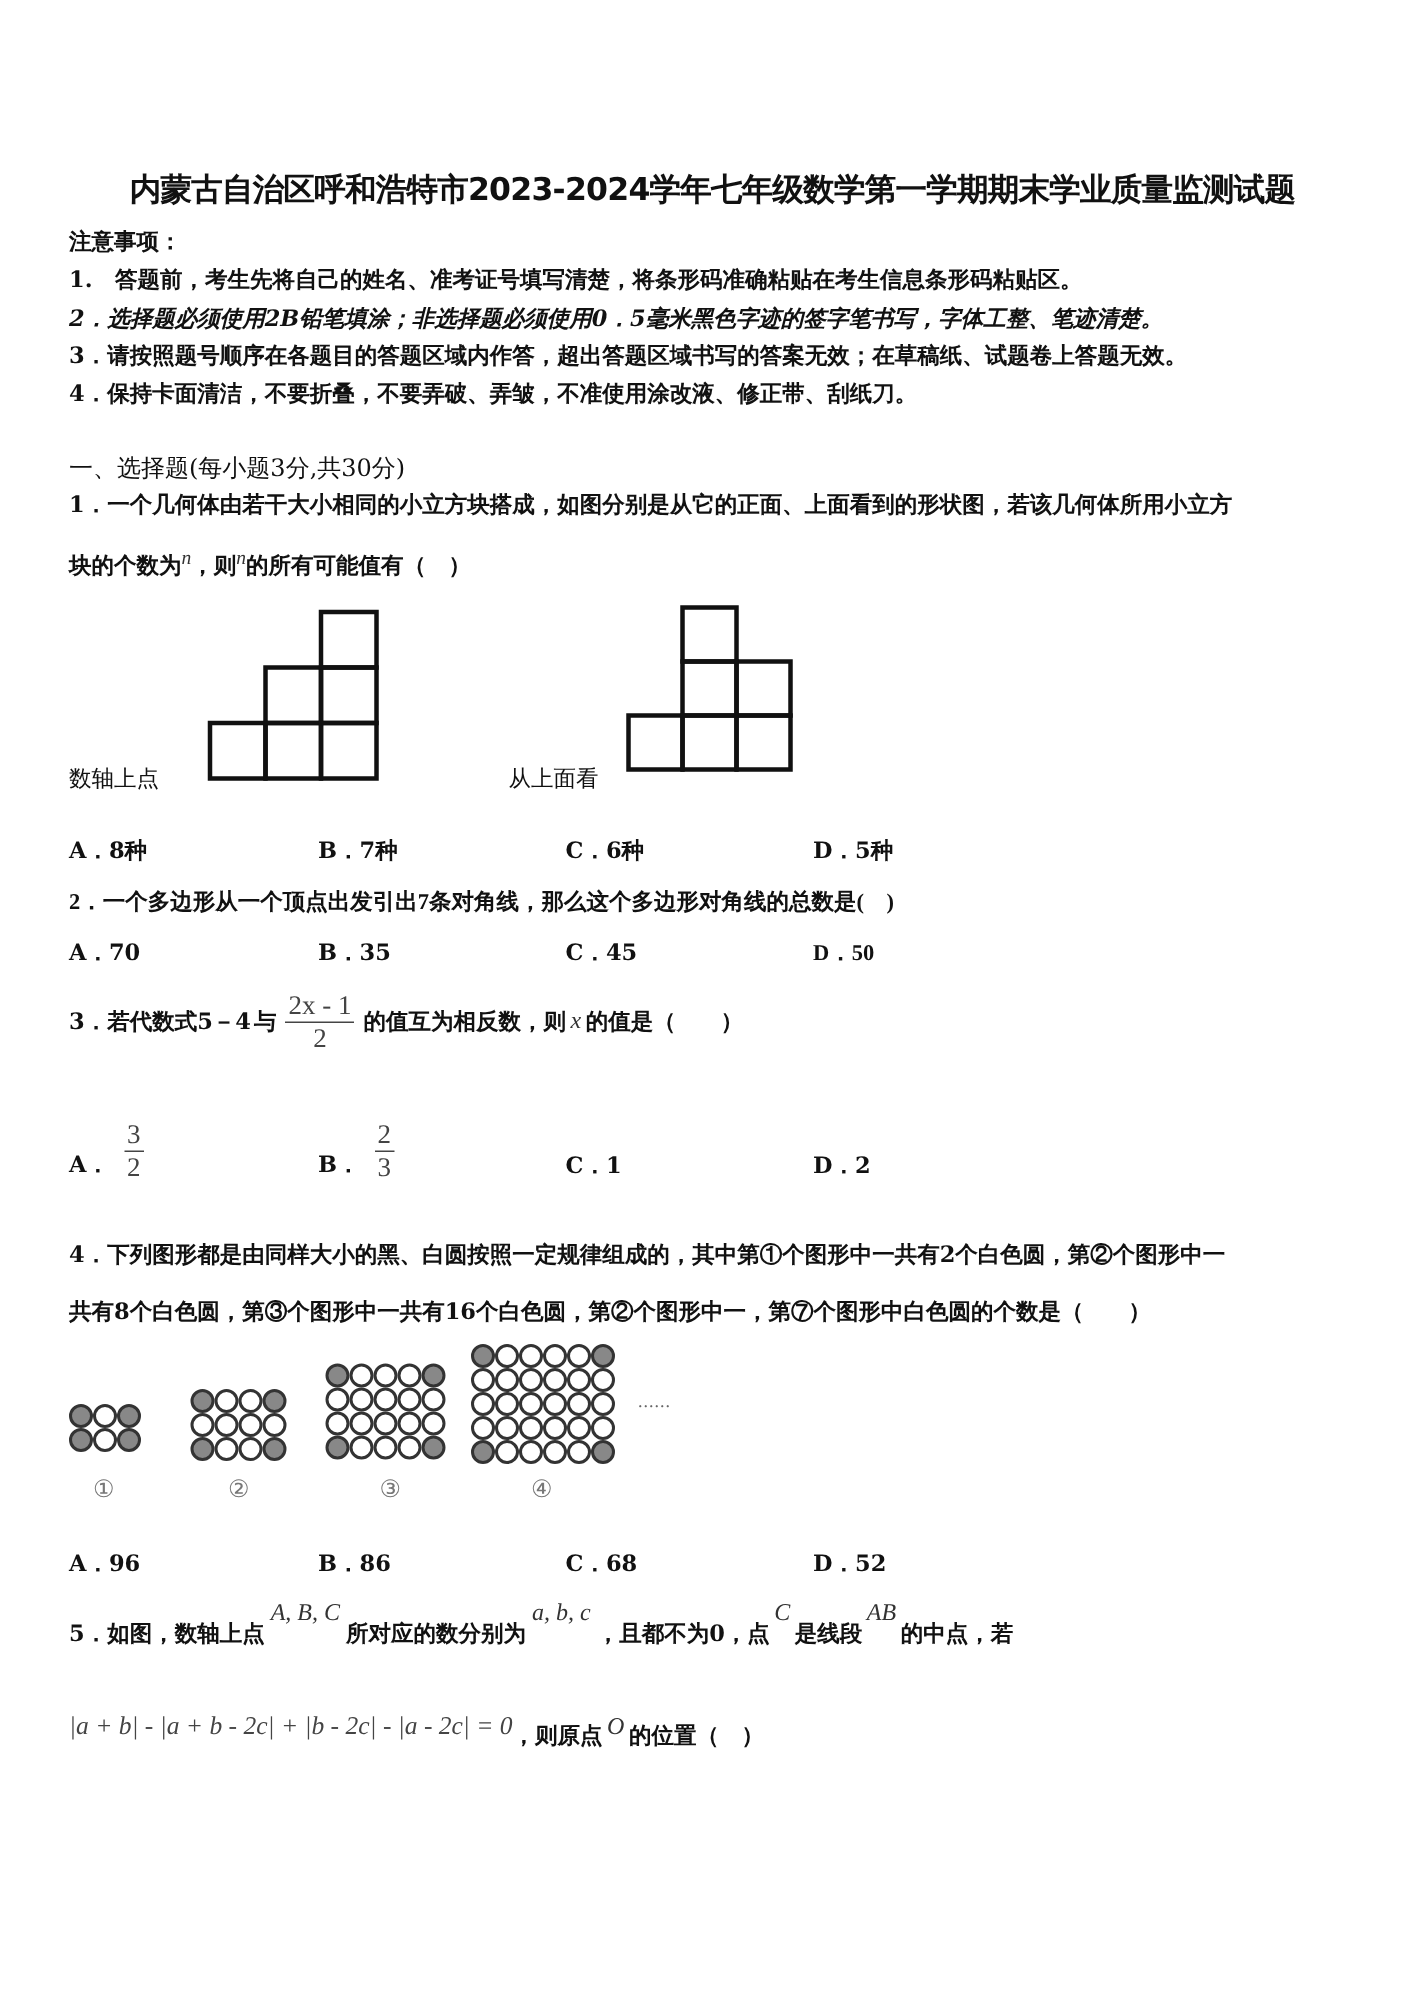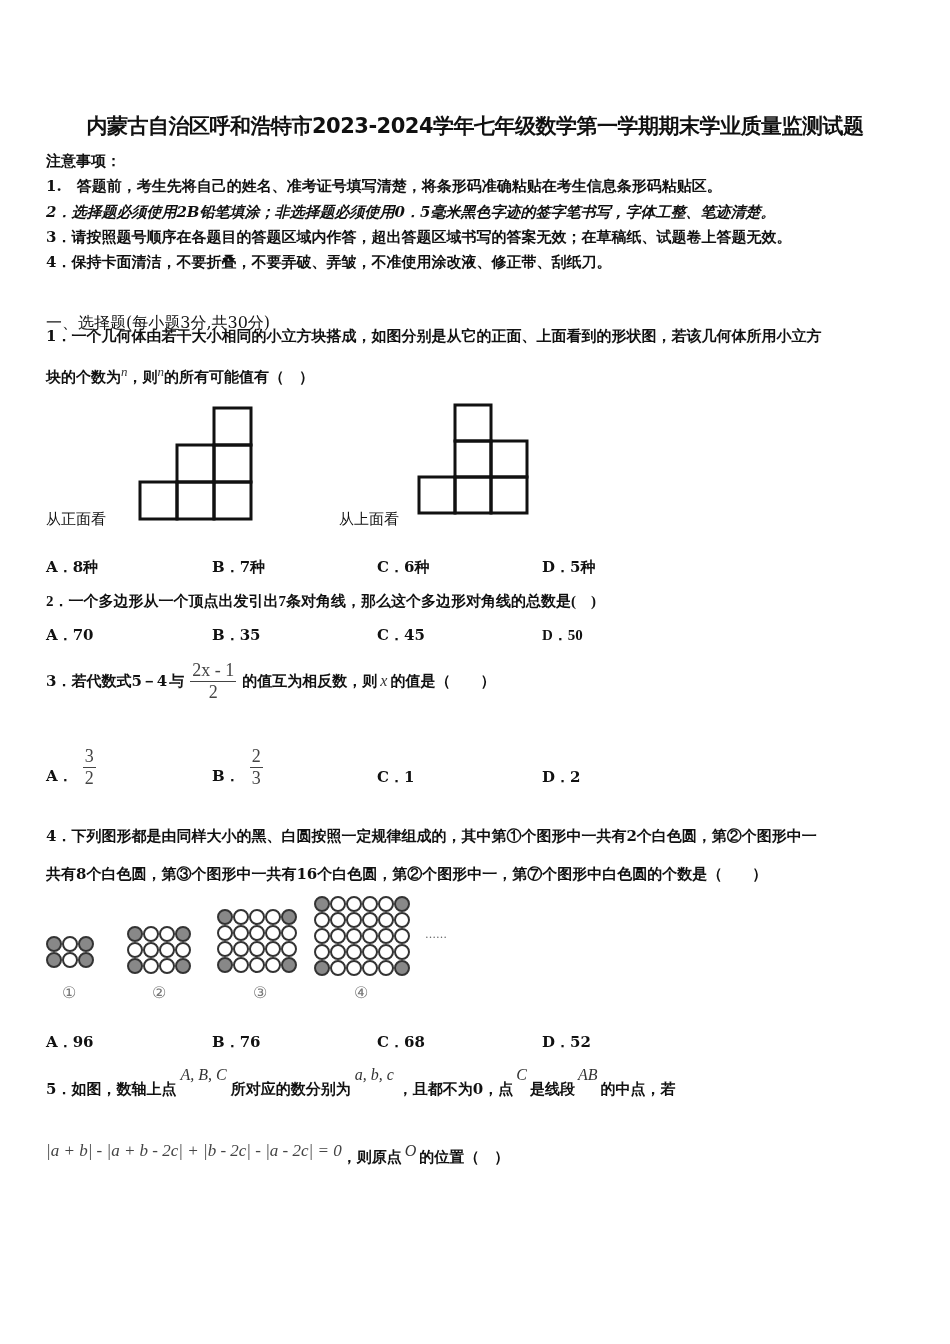--- a/index.html
+++ b/index.html
@@ -2,21 +2,21 @@
 <html><head>
 <meta charset="utf-8">
 <style>
   html, body { margin: 0; padding: 0; background: #ffffff; }
   body { width: 950px; height: 1344px; position: relative; overflow: hidden;
          font-family: "DejaVu Serif", "Liberation Serif", serif; color: #111; }
   .abs { position: absolute; white-space: nowrap; }
   .title { left: 0; width: 950px; top: 112px; text-align: center;
            font-family: "DejaVu Sans", "Liberation Sans", sans-serif; font-weight: bold; font-size: 21px; letter-spacing: -0.5px; }
   .t { font-size: 15px; font-weight: bold; }
-  .n { font-size: 15px; margin-top: 11px; }
+  .n { font-size: 15px; }
   .opt { font-size: 15px; font-weight: bold; }
   .math { font-family: "Liberation Serif", "DejaVu Serif", serif; font-style: italic; font-weight: normal; color: #333; font-size: 17px; }
   .frac { display: inline-block; text-align: center; vertical-align: middle; font-family: "Liberation Serif", serif; font-weight: normal; color: #444; font-size: 18px; }
   .frac .num { display: block; padding: 0 2px; }
   .frac .den { display: block; border-top: 1px solid #444; padding: 0 2px; }
   .fig { position: absolute; }
   .cap { font-size: 15px; }
   .circ-label { font-size: 16px; color: #777; }
   .circle { position: absolute; width: 16px; height: 16px; border-radius: 50%; border: 2px solid #333; box-sizing: border-box; background: #fff; }
   .circle.dark { background: #888; }
@@ -32,21 +32,21 @@
 <div class="abs t" style="left:46px;top:228px;">3．请按照题号顺序在各题目的答题区域内作答，超出答题区域书写的答案无效；在草稿纸、试题卷上答题无效。</div>
 <div class="abs t" style="left:46px;top:253px;">4．保持卡面清洁，不要折叠，不要弄破、弄皱，不准使用涂改液、修正带、刮纸刀。</div>
 
 <div class="abs n" style="left:46px;top:302px;font-size:16px;">一、选择题(每小题3分,共30分)</div>
 
 <div class="abs t" style="left:46px;top:327px;">1．一个几何体由若干大小相同的小立方块搭成，如图分别是从它的正面、上面看到的形状图，若该几何体所用小立方</div>
 <div class="abs t" style="left:46px;top:364px;">
   <span>块的个数为</span><span class="math" style="font-size:13px;vertical-align:6px;">n</span><span>，则</span><span class="math" style="font-size:13px;vertical-align:6px;">n</span><span>的所有可能值有（　）</span>
 </div>
 
-<div class="abs cap" style="left:46px;top:510px;">从正面看</div>
+<div class="abs cap" style="left:46px;top:510px;">数轴上点</div>
 <svg class="fig" style="left:135px;top:400px;" width="130" height="125" viewBox="0 0 130 125">
   <g fill="none" stroke="#111" stroke-width="3">
     <rect x="5" y="82" width="37" height="37"></rect>
     <rect x="42" y="82" width="37" height="37"></rect>
     <rect x="79" y="82" width="37" height="37"></rect>
     <rect x="42" y="45" width="37" height="37"></rect>
     <rect x="79" y="45" width="37" height="37"></rect>
     <rect x="79" y="8" width="37" height="37"></rect>
   </g>
 </svg>
@@ -177,21 +177,21 @@
     <div class="circle dark" style="left: 394px; top: 960px;"></div>
   </div>
 
 <div class="abs circ-label" style="left:62px;top:983px;">①</div>
 <div class="abs circ-label" style="left:152px;top:983px;">②</div>
 <div class="abs circ-label" style="left:253px;top:983px;">③</div>
 <div class="abs circ-label" style="left:354px;top:983px;">④</div>
 <div class="abs" style="left:425px;top:928px;font-size:11px;color:#666;">……</div>
 
 <div class="abs opt" style="left:46px;top:1033px;">A．96</div>
-<div class="abs opt" style="left:212px;top:1033px;">B．76</div>
+<div class="abs opt" style="left:212px;top:1033px;">B．86</div>
 <div class="abs opt" style="left:377px;top:1033px;">C．68</div>
 <div class="abs opt" style="left:542px;top:1033px;">D．52</div>
 
 <div class="abs t" style="left:46px;top:1066px;height:36px;">
   <span style="position:relative;top:14px;">5．如图，数轴上点</span><span class="math" style="font-size:16px;margin:0 4px;">A,  B,  C</span><span style="position:relative;top:14px;">所对应的数分别为</span><span class="math" style="font-size:16px;margin:0 4px;">a,  b,  c</span><span style="position:relative;top:14px;">，且都不为0，点</span><span class="math" style="font-size:16px;margin:0 3px;">C</span><span style="position:relative;top:14px;">是线段</span><span class="math" style="font-size:16px;margin:0 3px;">AB</span><span style="position:relative;top:14px;">的中点，若</span>
 </div>
 
 <div class="abs t" style="left:46px;top:1141px;height:30px;">
   <span class="math" style="font-size:17px;color:#444;">|a + b| - |a + b - 2c| + |b - 2c| - |a - 2c| = 0</span><span style="position:relative;top:6px;">，则原点</span><span class="math" style="font-size:16px;margin:0 3px;">O</span><span style="position:relative;top:6px;">的位置（　）</span>
 </div>

